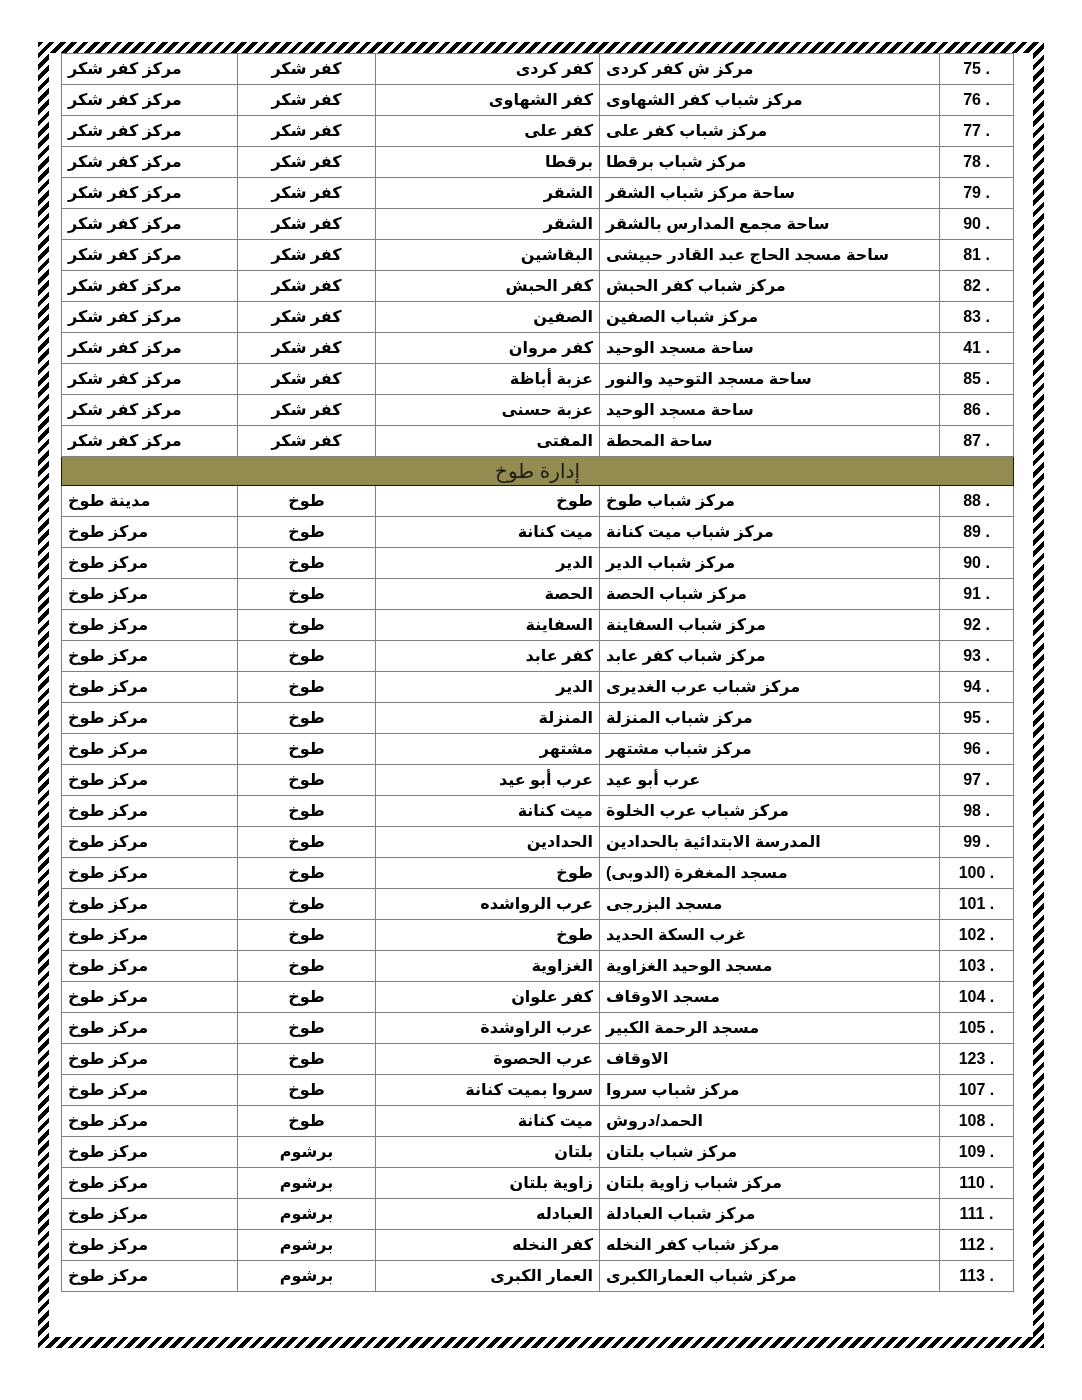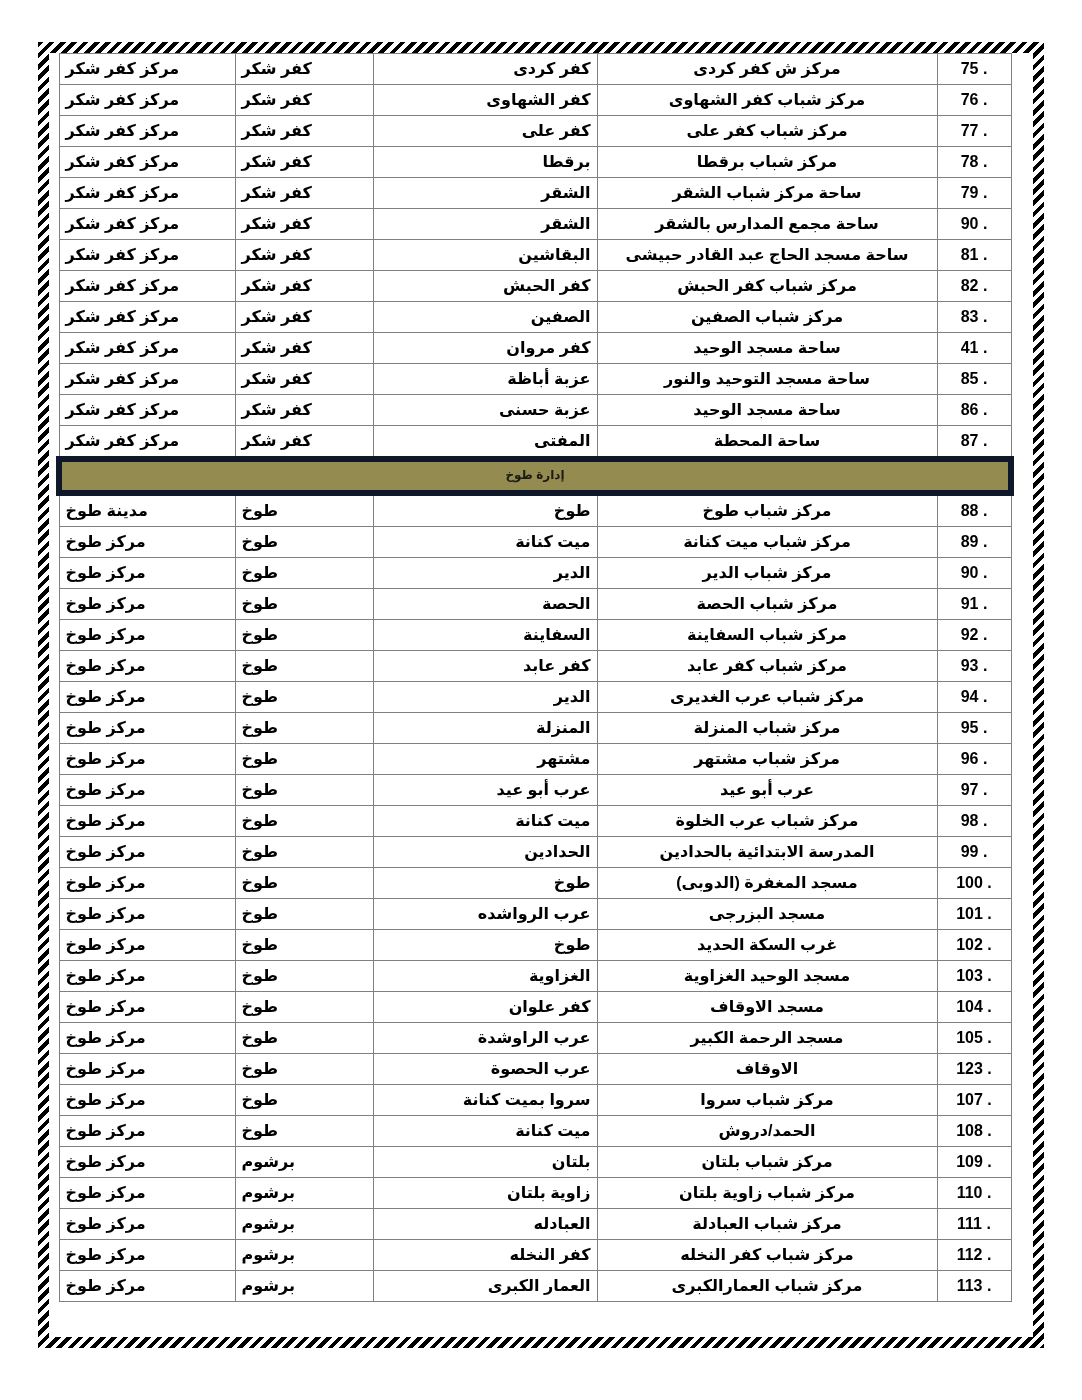--- a/index.html
+++ b/index.html
@@ -81,34 +81,34 @@
   col.c-admin    { width: 176px; }
 
   td.num {
     text-align: center;
     font-size: 19px;
     font-weight: bold;
     direction: ltr;
     unicode-bidi: bidi-override;
     font-family: Liberation Sans, sans-serif;
   }
-  td.name    { text-align: center; padding-right: 10px; }
+  td.name    { text-align: left; padding-right: 10px; }
   td.village { text-align: right; padding-right: 10px; }
-  td.city    { text-align: left; padding-right: 10px; }
+  td.city    { text-align: center; padding-right: 10px; }
   td.admin   { text-align: left; padding-right: 10px; }
 
   
   tr.section td {
     background: #948b50;
     color: #1b1b16;
     text-align: center;
-    font-size: 12px;
-    font-weight: bold;
+    font-size: 20px;
+    font-weight: normal;
     height: 28px;
-    border: 6px solid #0f172a;
+    border: 1px solid #0f172a;
   }
 </style>
 </head>
 <body>
 
 <div class="page">
 
   <div class="art-border"></div>
 
   <div class="table-wrap">

